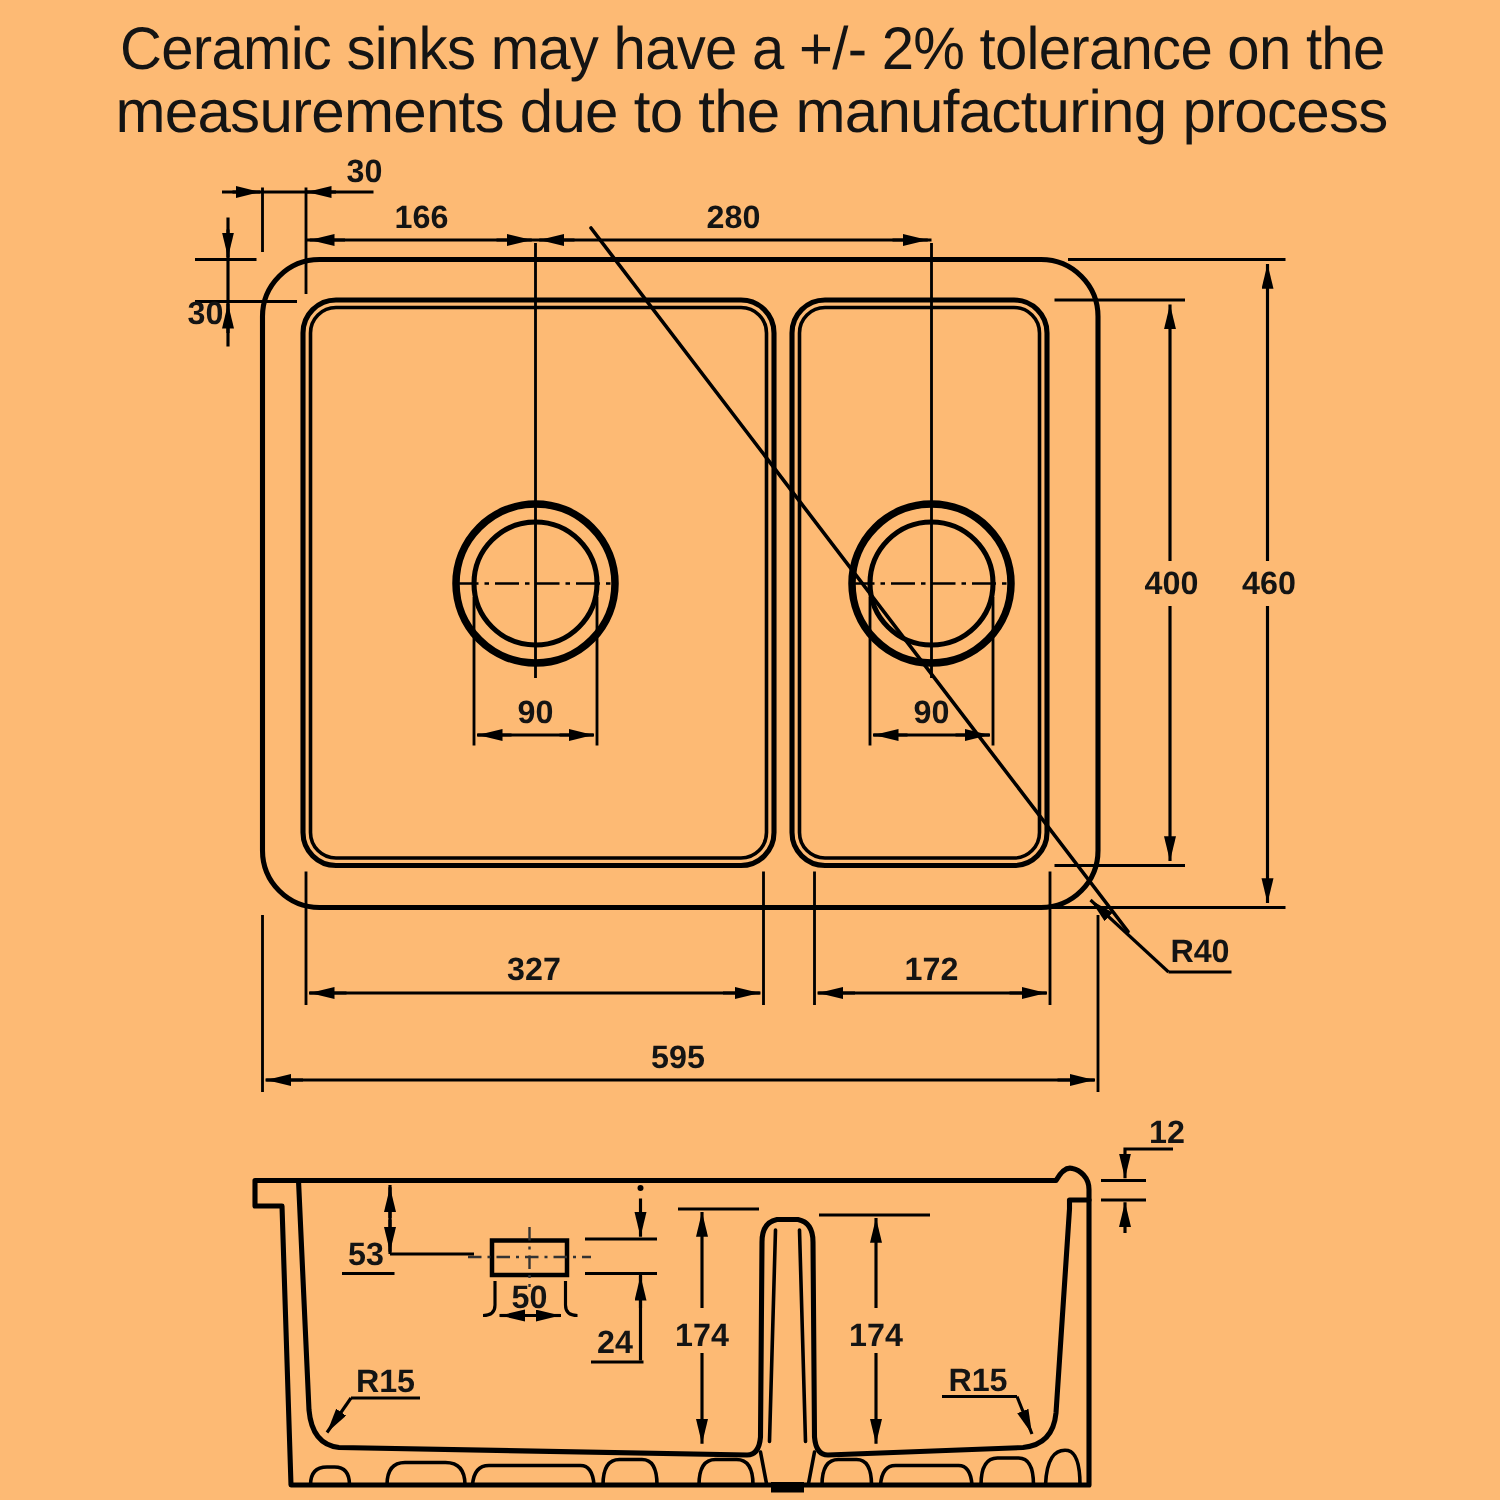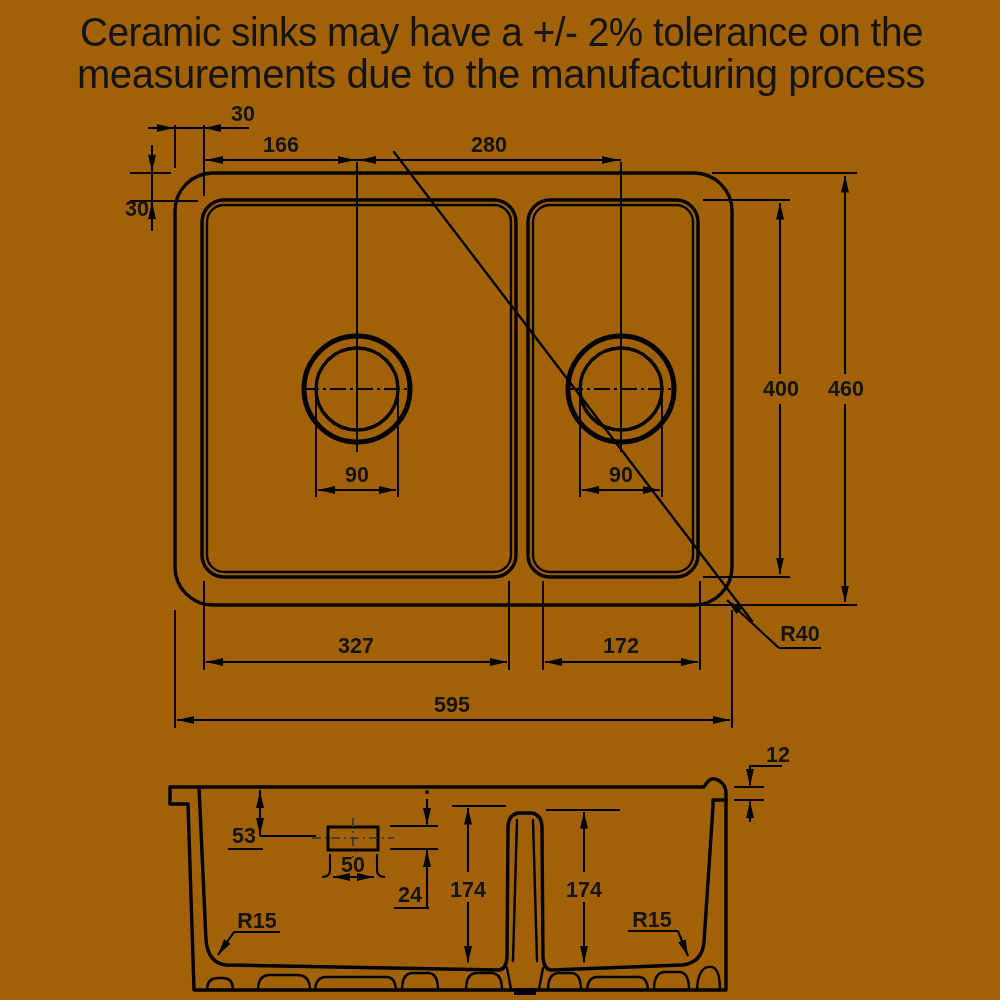--- a/index.html
+++ b/index.html
@@ -1,16 +1,16 @@
 <!DOCTYPE html>
 <html><head>
 <meta charset="utf-8">
 <style>
   html,body{margin:0;padding:0;background:#ffffff;}
-  .stage{position:relative;width:1000px;height:1000px;background:#a16207;overflow:hidden;
+  .stage{position:relative;width:1000px;height:1000px;background:#fdba74;overflow:hidden;
          font-family:"Liberation Sans", sans-serif;}
   svg text{font-family:"Liberation Sans", sans-serif;fill:#141414;}
   .title-line{font-size:40px;font-weight:400;letter-spacing:-0.5px;}
   .dim{font-size:21.5px;font-weight:700;}
   .obj{stroke:#000;fill:none;stroke-width:3.4;stroke-linecap:round;stroke-linejoin:round;}
   .obj2{stroke:#000;fill:none;stroke-width:2.4;stroke-linecap:round;stroke-linejoin:round;}
   .dimline{stroke:#000;fill:none;stroke-width:2.1;stroke-linecap:butt;}
   .extline{stroke:#000;fill:none;stroke-width:1.9;stroke-linecap:butt;}
   .ctr{stroke:#000;fill:none;stroke-width:1.8;stroke-dasharray:16 4 3 4;}
   .cdash{stroke:#333;fill:none;stroke-width:1.6;stroke-dasharray:9 4 2 4;}

